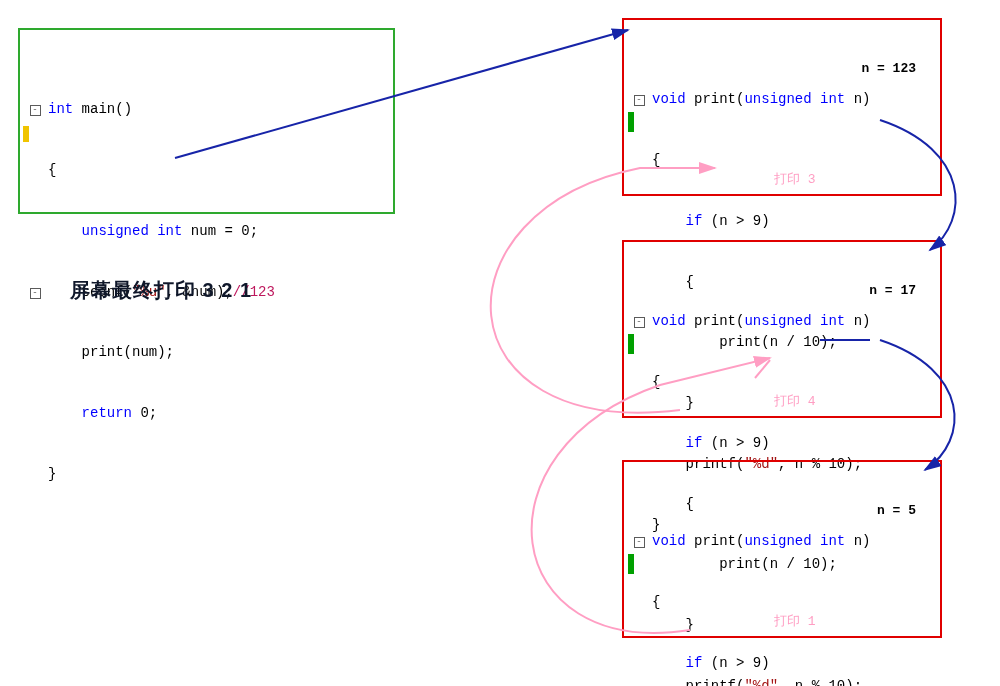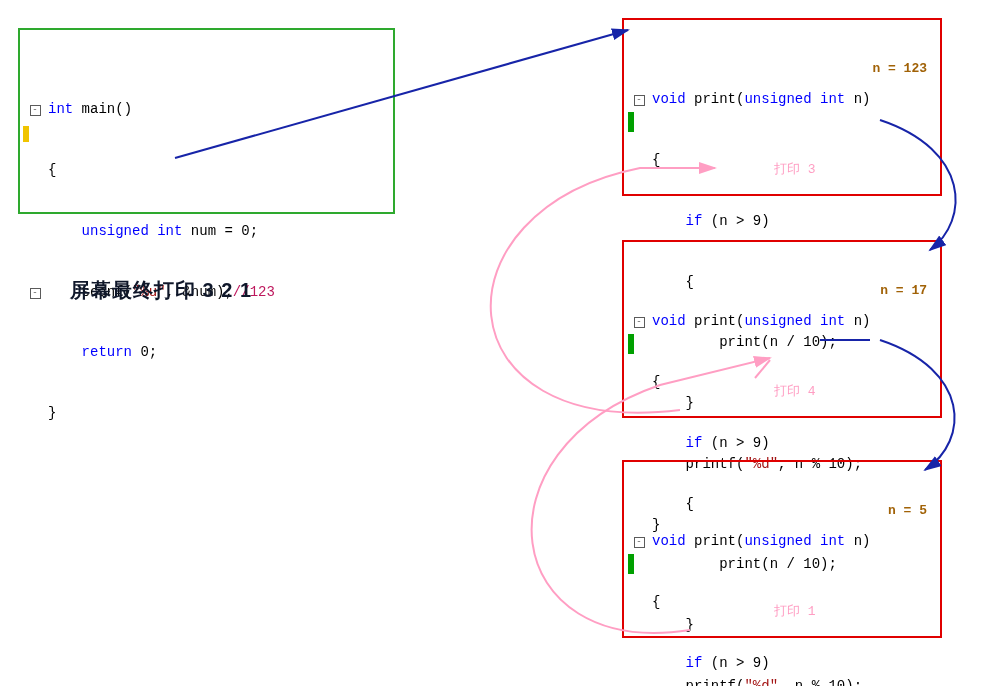--- a/index.html
+++ b/index.html
@@ -65,31 +65,31 @@
     background:#00a000;
   }
   .kw { color: #0000ff; }
   .str { color: #a31515; }
   .comm { color: #be185d; }
   .fn { color: #000; }
   .txt { color: #000; }
 
   .n-label {
     position: absolute;
-    color: #a16207;
+    color: #000000;
     font-weight: bold;
     font-size: 13px;
-    right: 13px;
+    right: 24px;
     top: 40px;
   }
   .print-label {
     position: absolute;
     color: #ff9ec3;
     font-size: 13px;
-    bottom: 14px;
+    bottom: 4px;
     left: 150px;
   }
   .final-text {
     position: absolute;
     left: 70px;
     top: 277px;
     font-family: "Microsoft YaHei", sans-serif;
     font-weight: bold;
     font-size: 20px;
     color: #0f172a;
@@ -104,20 +104,21 @@
 </style>
 </head>
 <body>
 
 <div class="code-box green-box">
   <span class="line-mark-yellow" style="position:absolute; left:3px; top:96px;"></span>
   <div><span class="gutter"><span class="fold">-</span></span><span class="kw">int</span><span class="fn"> main()</span></div>
   <div><span class="gutter"> </span><span class="txt">{</span></div>
   <div><span class="gutter"> </span>    <span class="kw">unsigned int</span><span class="txt"> num = 0;</span></div>
   <div><span class="gutter"><span class="fold">-</span></span>    <span class="fn">scanf</span><span class="txt">(</span><span class="str">"%u"</span><span class="txt">, &amp;num);</span><span class="comm">//123</span></div>
+  <div><span class="gutter"> </span>    <span class="txt">print(num);</span></div>
   <div><span class="gutter"> </span>    <span class="kw">return</span><span class="txt"> 0;</span></div>
   <div><span class="gutter"> </span><span class="txt">}</span></div>
 </div>
 
 <div class="final-text">屏幕最终打印 3 2 1</div>
 
 <div class="code-box red-box red-1">
   <div class="vbar" style="top:92px; height:20px;"></div>
   <div><span class="gutter"><span class="fold">-</span></span><span class="kw">void</span><span class="fn"> print(</span><span class="kw">unsigned int</span><span class="txt"> n)</span></div>
   <div><span class="gutter"> </span><span class="txt">{</span></div>

